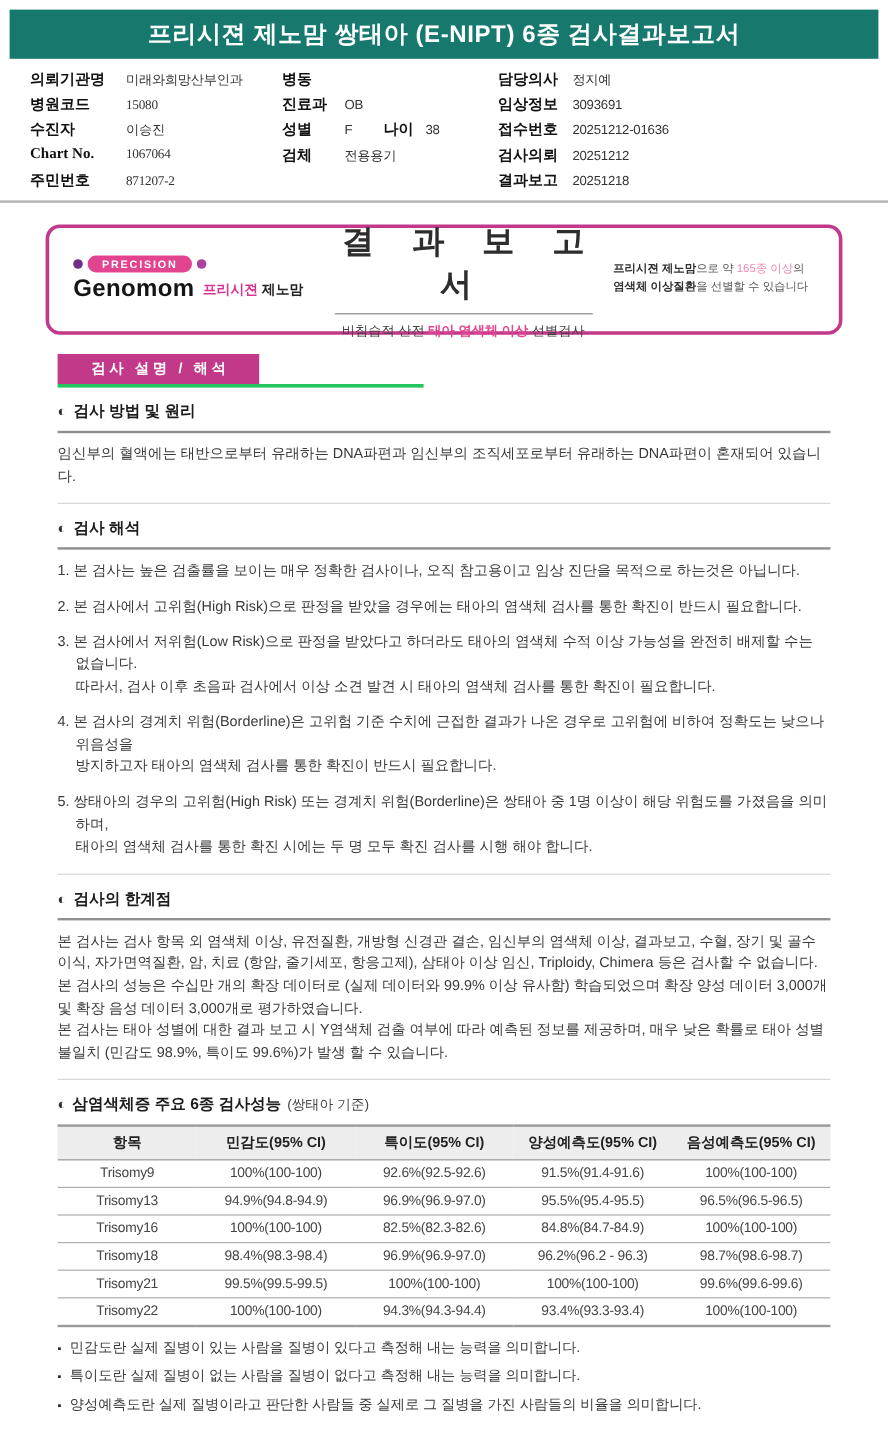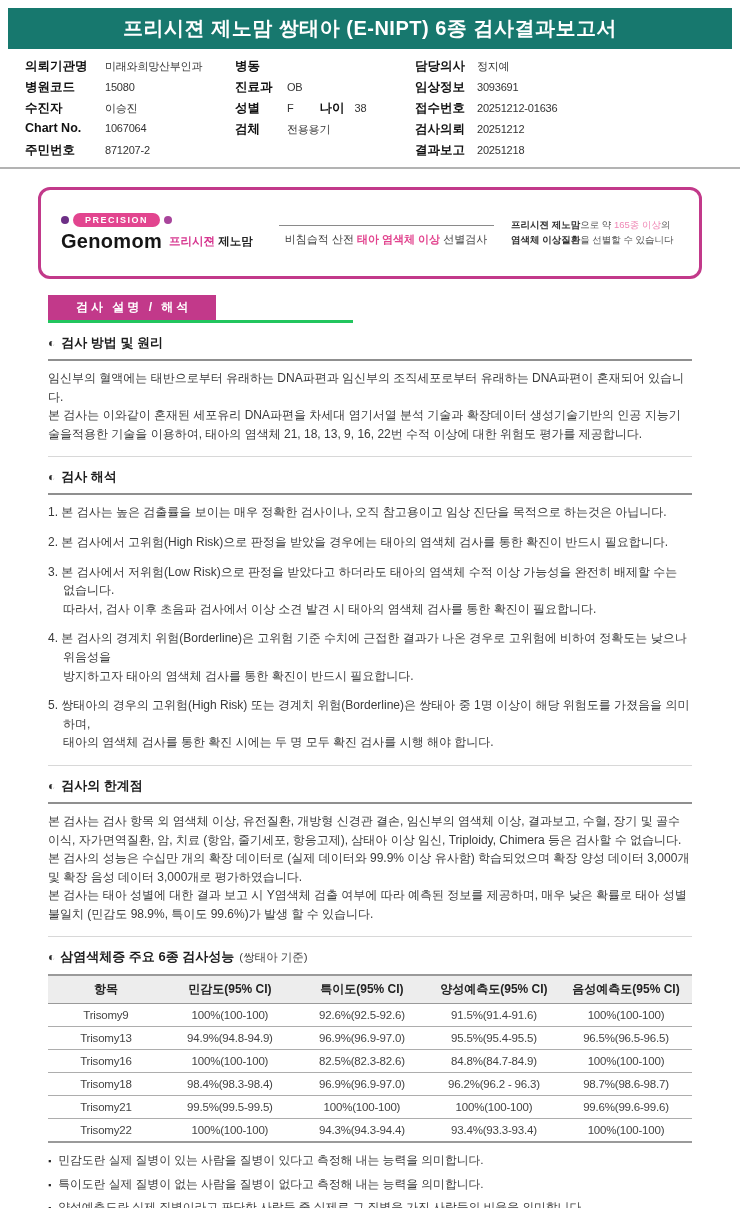--- a/index.html
+++ b/index.html
@@ -14,21 +14,21 @@
     margin:8px 8px 0; background:#17786e; color:#fff;
     text-align:center; font-size:20px; font-weight:bold;
     padding:7px 0; letter-spacing:0.5px;
   }
   
   .patient {
     display:flex; padding:9px 10px 8px 25px;
     border-bottom:2px solid #b3b3b3;
   }
   .pc { display:flex; flex-direction:column; gap:4px; }
-  .pc1 { width:210px; } .pc2 { width:180px; } .pc3 { flex:1; }
+  .pc1 { width:210px;font-family:Liberation Serif, serif; } .pc2 { width:180px; } .pc3 { flex:1; }
   .prow { display:flex; align-items:baseline; min-height:16.5px; }
   .plabel { font-weight:bold; font-size:12.5px; color:#111; flex-shrink:0; }
   .pc1 .plabel { width:80px; } .pc2 .plabel { width:52px; } .pc3 .plabel { width:62px; }
   .pvalue { font-size:11px; color:#333; letter-spacing:-0.2px; }
   .age-label { font-weight:bold; font-size:12.5px; color:#111; margin-left:26px; margin-right:10px; }
   
   .report-box {
     margin:18px 38px 0; border:3px solid #c2398a; border-radius:12px;
     display:flex; align-items:center; padding:12px 20px; height:92px;
   }
@@ -164,20 +164,21 @@
       <span class="dot dot-l"></span>
       <span class="precision-pill">PRECISION</span>
       <span class="dot dot-r"></span>
     </div>
     <div class="brand-line">
       <span class="brand-en">Genomom</span>
       <span class="brand-kr"><span class="pink">프리시젼</span> <span class="blk">제노맘</span></span>
     </div>
   </div>
   <div class="rb-center">
+    <div class="rc-title">결 과 보 고 서</div>
     <div class="rc-rule"></div>
     <div class="rc-sub"><span>비침습적 산전 </span><span class="pink">태아 염색체 이상</span><span> 선별검사</span></div>
   </div>
   <div class="rb-right">
     <b>프리시젼 제노맘</b><span>으로 약 </span><span class="pink">165종 이상</span><span>의</span><br>
     <b>염색체 이상질환</b><span>을 선별할 수 있습니다</span>
   </div>
 </div>
 
 <div class="sec-badge-wrap">
@@ -186,21 +187,20 @@
 
 <div class="content">
 
   <div class="section">
     <div class="sec-title">
       <span class="marker">◐</span>
       <span>검사 방법 및 원리</span>
     </div>
     <div class="sec-rule"></div>
     <div class="sec-body">임신부의 혈액에는 태반으로부터 유래하는 DNA파편과 임신부의 조직세포로부터 유래하는 DNA파편이 혼재되어 있습니다.</div>
-    <div class="sec-body">본 검사는 이와같이 혼재된 세포유리 DNA파편을 차세대 염기서열 분석 기술과 확장데이터 생성기술기반의 인공 지능기술을적용한 기술을 이용하여, 태아의 염색체 21, 18, 13, 9, 16, 22번 수적 이상에 대한 위험도 평가를 제공합니다.</div>
   </div>
 
   <div class="section sep">
     <div class="sec-title">
       <span class="marker">◐</span>
       <span>검사 해석</span>
     </div>
     <div class="sec-rule"></div>
     <div class="num-item">1. 본 검사는 높은 검출률을 보이는 매우 정확한 검사이나, 오직 참고용이고 임상 진단을 목적으로 하는것은 아닙니다.</div>
     <div class="num-item">2. 본 검사에서 고위험(High Risk)으로 판정을 받았을 경우에는 태아의 염색체 검사를 통한 확진이 반드시 필요합니다.</div>

